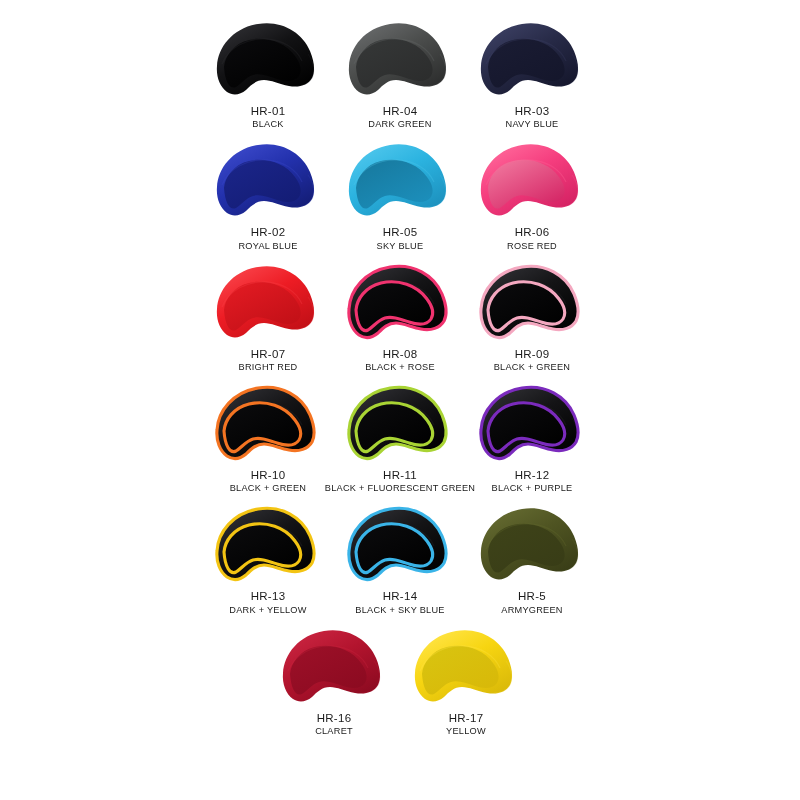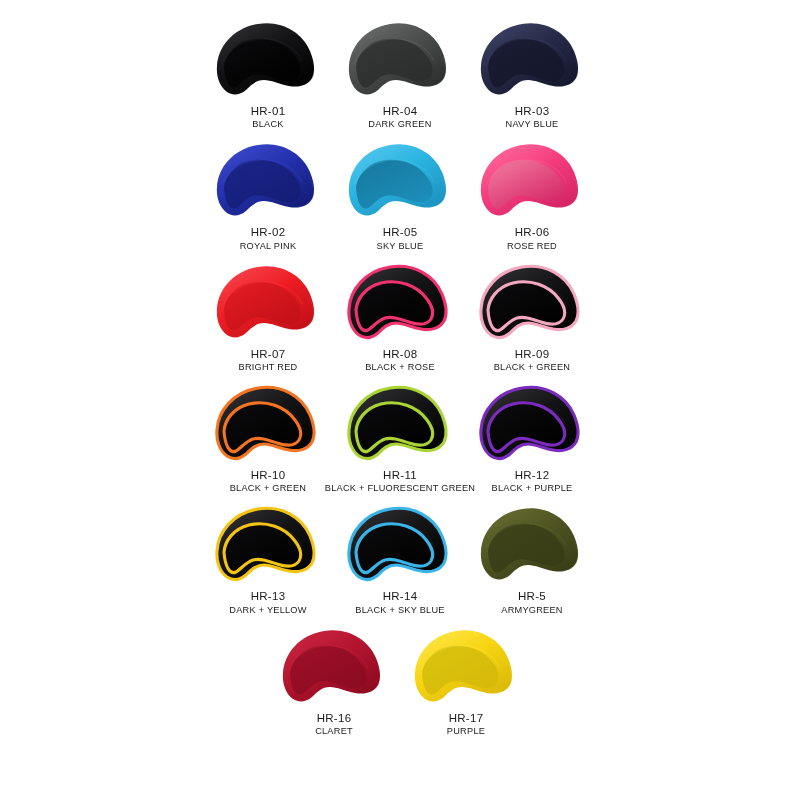--- a/index.html
+++ b/index.html
@@ -180,21 +180,21 @@
                 </clipPath>
               </defs>
               <path d="M 15,53 C 16,42 24,30 40,26 C 57,22 76,28 86,42 C 92,50 93,57 90,62 C 86,68 77,68 68,65 C 59,62 51,59 44,61 C 37,63 32,70 27,73 C 21,76 16,68 15,53 Z" fill="url(#lin3)"></path>
               <path d="M 8,52 C 9,33 24,14 49,10 C 72,6 93,18 101,37 C 106,49 106,58 103,64 C 99,71 90,74 80,72 C 70,70 62,66 55,66 C 47,66 42,71 37,76 C 31,81 24,82 18,78 C 11,73 7,63 8,52 Z" fill="url(#shell3)" fill-rule="evenodd"></path>
               <path d="M 15,53 C 16,42 24,30 40,26 C 57,22 76,28 86,42 C 92,50 93,57 90,62 C 86,68 77,68 68,65 C 59,62 51,59 44,61 C 37,63 32,70 27,73 C 21,76 16,68 15,53 Z" fill="url(#lin3)"></path>
               <path d="M 13,50 C 20,33 38,24 57,25 C 74,26 87,34 93,47" fill="none" stroke="#3a48c9" stroke-opacity="0.30" stroke-width="1.3"></path>
               <path d="M 99,40 C 105,48 106,58 103,64 C 100,69 94,72 87,72" fill="none" stroke="#3a48c9" stroke-opacity="0.22" stroke-width="1.1"></path>
             </svg>
           </div>
           <div class="swatch-code">HR-02</div>
-          <div class="swatch-name">ROYAL PINK</div>
+          <div class="swatch-name">ROYAL BLUE</div>
         </div>
         <div class="swatch-cell">
           <div class="swatch-art">
             <svg viewBox="0 0 118 88" width="118" height="88">
               <defs>
                 <linearGradient id="shell4" x1="0.18" y1="0.05" x2="0.85" y2="0.95">
                   <stop offset="0" stop-color="#4ec6ec"></stop>
                   <stop offset="0.42" stop-color="#2bb3e0"></stop>
                   <stop offset="1" stop-color="#1c90bd"></stop>
                 </linearGradient>
@@ -553,18 +553,18 @@
                 </clipPath>
               </defs>
               <path d="M 15,53 C 16,42 24,30 40,26 C 57,22 76,28 86,42 C 92,50 93,57 90,62 C 86,68 77,68 68,65 C 59,62 51,59 44,61 C 37,63 32,70 27,73 C 21,76 16,68 15,53 Z" fill="url(#lin16)"></path>
               <path d="M 8,52 C 9,33 24,14 49,10 C 72,6 93,18 101,37 C 106,49 106,58 103,64 C 99,71 90,74 80,72 C 70,70 62,66 55,66 C 47,66 42,71 37,76 C 31,81 24,82 18,78 C 11,73 7,63 8,52 Z" fill="url(#shell16)" fill-rule="evenodd"></path>
               <path d="M 15,53 C 16,42 24,30 40,26 C 57,22 76,28 86,42 C 92,50 93,57 90,62 C 86,68 77,68 68,65 C 59,62 51,59 44,61 C 37,63 32,70 27,73 C 21,76 16,68 15,53 Z" fill="url(#lin16)"></path>
               <path d="M 13,50 C 20,33 38,24 57,25 C 74,26 87,34 93,47" fill="none" stroke="#ffe444" stroke-opacity="0.30" stroke-width="1.3"></path>
               <path d="M 99,40 C 105,48 106,58 103,64 C 100,69 94,72 87,72" fill="none" stroke="#ffe444" stroke-opacity="0.22" stroke-width="1.1"></path>
             </svg>
           </div>
           <div class="swatch-code">HR-17</div>
-          <div class="swatch-name">PURPLE</div>
+          <div class="swatch-name">YELLOW</div>
         </div>
       </div>
     </div>
 
 </div>
 
 </body></html>

